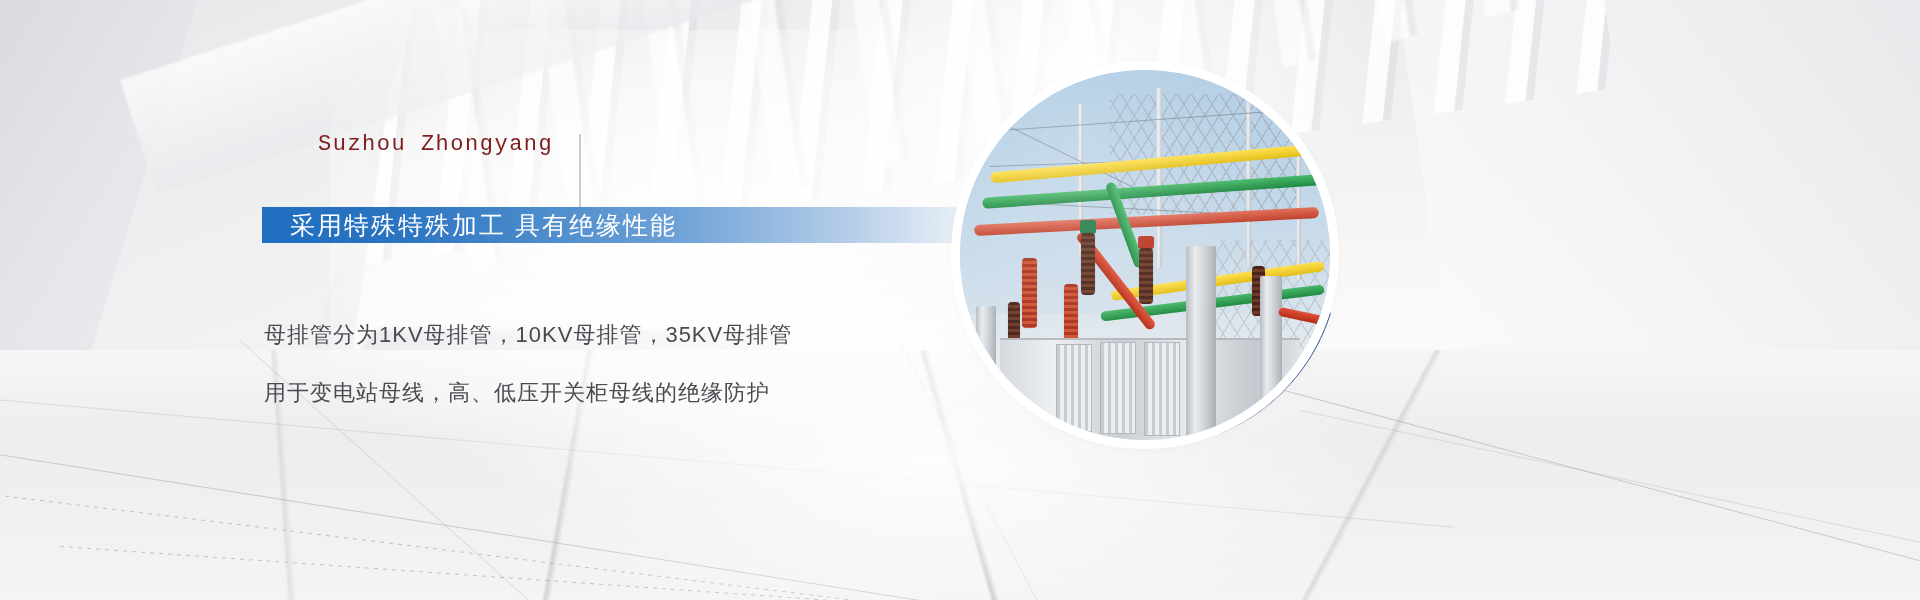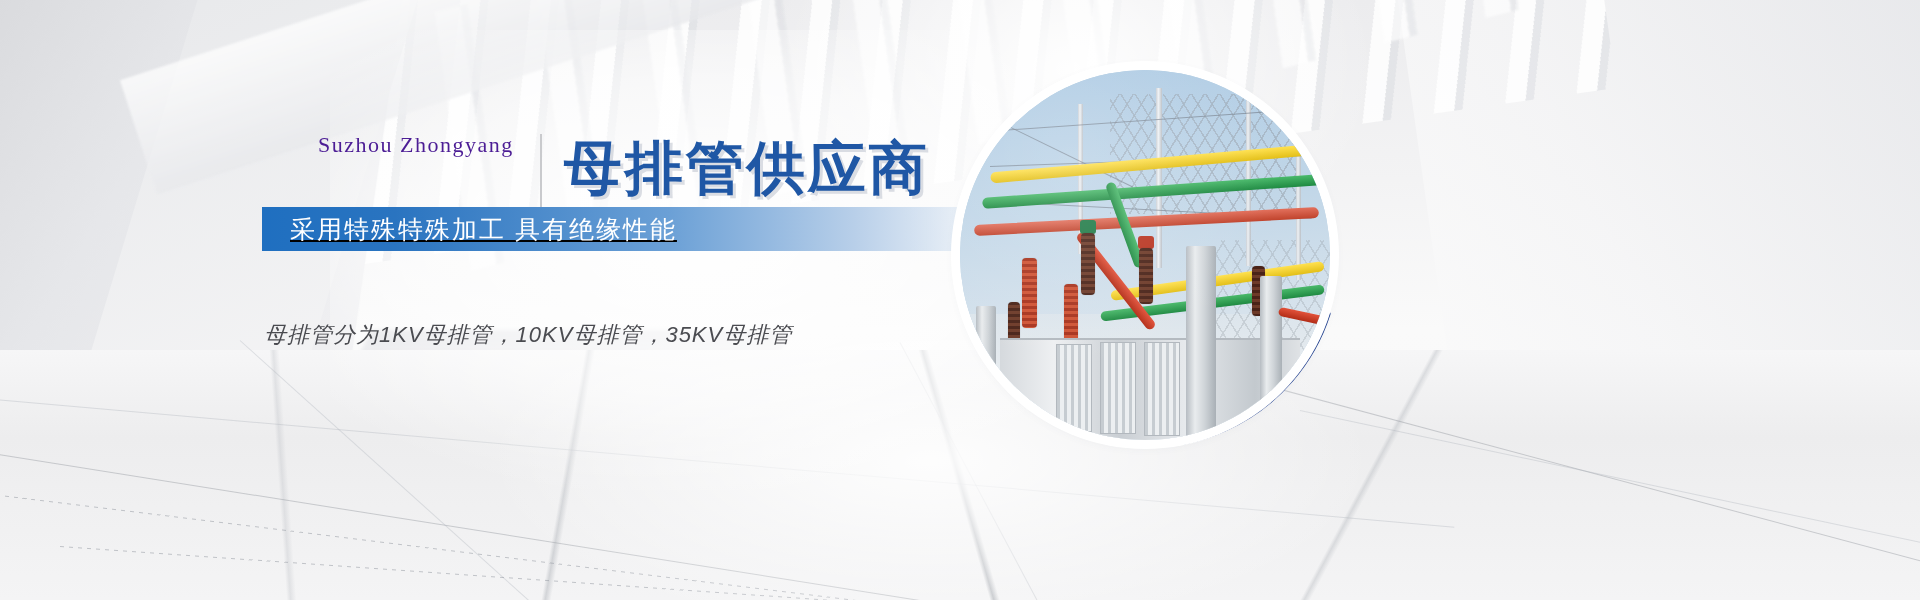--- a/index.html
+++ b/index.html
@@ -118,50 +118,50 @@
 
   .brand-row{
     position:absolute;left:318px;top:128px;display:flex;align-items:flex-start;
   }
   .brand-cn{
     font-family:"Liberation Sans","DejaVu Sans",sans-serif;
     font-size:52px;line-height:58px;color:#1d1d1f;letter-spacing:4px;
     font-weight:400;white-space:nowrap;
   }
   .brand-en{
-    font-family:Liberation Serif, serif;
-    font-size:22px;line-height:26px;color:#4c1d95;letter-spacing:1.5px;
+    font-family:Liberation Mono, monospace;
+    font-size:22px;line-height:26px;color:#7f1d1d;letter-spacing:1.5px;
     margin-top:4px;white-space:nowrap;
   }
   .brand-divider{
     width:2px;height:86px;background:#c9cacd;margin:6px 22px 0 26px;
   }
   .headline{
     font-family:"Liberation Sans","DejaVu Sans",sans-serif;
     font-size:58px;line-height:64px;font-weight:bold;color:#1f57a5;
     letter-spacing:3px;white-space:nowrap;
     text-shadow:3px 3px 0 rgba(190,195,205,.55);
     margin-top:8px;
   }
 
   .subbar{
-    position:absolute;left:262px;top:207px;width:740px;height:44px;
+    position:absolute;left:262px;top:207px;width:740px;height:36px;
     background:linear-gradient(90deg,#1f6fc0 0%,#2a74c0 18%,#6ba0d6 55%,#b8cfe9 80%,rgba(226,234,244,0) 100%);
-    display:flex;align-items:center;text-decoration:underline;
+    display:flex;align-items:center;
   }
   .subbar-text{
     margin-left:28px;color:#ffffff;font-size:25px;letter-spacing:2px;
     font-family:"Liberation Sans","DejaVu Sans",sans-serif;white-space:nowrap;
   }
 
   .bodylines{position:absolute;left:264px;top:320px;}
   .bodyline{
     font-family:"Liberation Sans","DejaVu Sans",sans-serif;
     font-size:22px;line-height:30px;color:#4a4b50;letter-spacing:1px;
-    margin-bottom:28px;white-space:nowrap;font-style:italic;
+    margin-bottom:28px;white-space:nowrap;
   }
 
   
   .circle-wrap{
     position:absolute;left:960px;top:70px;width:370px;height:370px;
   }
   .ring-arc{
     position:absolute;left:-18px;top:-18px;width:406px;height:406px;
   }
   .photo-circle{
@@ -257,29 +257,29 @@
 
   <div class="haze"></div>
 
   <div class="content">
 
     <div class="brand-row">
       <div>
         <div class="brand-en">Suzhou Zhongyang</div>
       </div>
       <div class="brand-divider"></div>
-      <div class="headline">母排管供应商</div>
     </div>
 
     <div class="subbar">
       <div class="subbar-text">采用特殊特殊加工 具有绝缘性能</div>
     </div>
 
     <div class="bodylines">
       <div class="bodyline">母排管分为1KV母排管，10KV母排管，35KV母排管</div>
+      <div class="bodyline">用于变电站母线，高、低压开关柜母线的绝缘防护</div>
     </div>
 
     <div class="circle-wrap">
 
       <svg class="ring-arc" viewBox="0 0 406 406">
         <path d="M 62 84 A 188 188 0 0 1 355 103" fill="none" stroke="#1f3f8f" stroke-width="7" stroke-linecap="round"></path>
         <path d="M 385 262 A 188 188 0 0 1 130 376" fill="none" stroke="#1f3f8f" stroke-width="7" stroke-linecap="round"></path>
       </svg>
 
       <div class="photo-circle">

